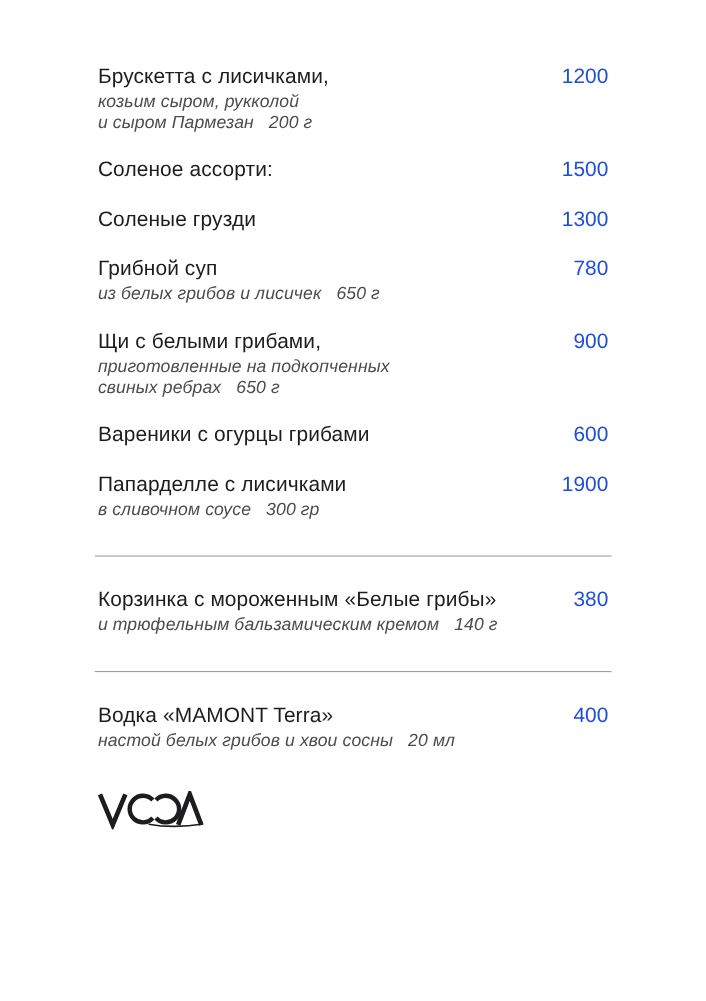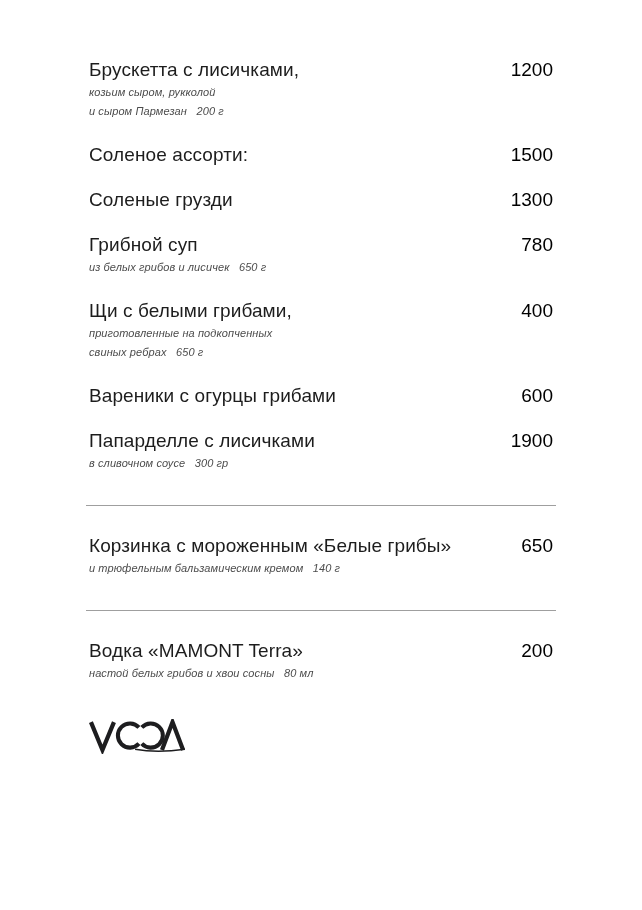--- a/index.html
+++ b/index.html
@@ -33,27 +33,27 @@
     letter-spacing: 0.1px;
     color: #1d1d1d;
     margin: 0;
     font-weight: 400;
     flex: 1 1 auto;
     padding-right: 12px;
   }
   .item-price {
     font-size: 19px;
     line-height: 23px;
-    color: #000000;
+    color: #1d4ed8;
     white-space: nowrap;
     flex: 0 0 auto;
   }
   .item-desc {
     margin-top: 2px;
-    font-size: 11px;
+    font-size: 16px;
     line-height: 19px;
     font-style: italic;
     color: #4c4c4c;
     white-space: pre-wrap;
     letter-spacing: 0.1px;
   }
   .divider {
     border: none;
     border-top: 1px solid #9f9f9f;
     margin: 32px -3px 28px -3px;
@@ -98,21 +98,21 @@
     <div class="item-row">
       <span class="item-name">Грибной суп</span>
       <span class="item-price">780</span>
     </div>
     <div class="item-desc">из белых грибов и лисичек   650 г</div>
   </div>
 
   <div class="menu-item">
     <div class="item-row">
       <span class="item-name">Щи с белыми грибами,</span>
-      <span class="item-price">400</span>
+      <span class="item-price">900</span>
     </div>
     <div class="item-desc">приготовленные на подкопченных
 свиных ребрах   650 г</div>
   </div>
 
   <div class="menu-item">
     <div class="item-row">
       <span class="item-name">Вареники с огурцы грибами</span>
       <span class="item-price">600</span>
     </div>
@@ -124,33 +124,33 @@
       <span class="item-price">1900</span>
     </div>
     <div class="item-desc">в сливочном соусе   300 гр</div>
   </div>
 
   <hr class="divider">
 
   <div class="menu-item">
     <div class="item-row">
       <span class="item-name">Корзинка с мороженным «Белые грибы»</span>
-      <span class="item-price">650</span>
+      <span class="item-price">380</span>
     </div>
     <div class="item-desc">и трюфельным бальзамическим кремом   140 г</div>
   </div>
 
   <hr class="divider">
 
   <div class="menu-item">
     <div class="item-row">
       <span class="item-name">Водка «MAMONT Terra»</span>
-      <span class="item-price">200</span>
+      <span class="item-price">400</span>
     </div>
-    <div class="item-desc">настой белых грибов и хвои сосны   80 мл</div>
+    <div class="item-desc">настой белых грибов и хвои сосны   20 мл</div>
   </div>
 
   <div class="logo-wrap" aria-label="VODA">
     <svg width="96" height="35" viewBox="0 0 100 36" xmlns="http://www.w3.org/2000/svg">
       <g fill="none" stroke="#1d1d1f" stroke-width="4.4" stroke-linecap="butt" stroke-linejoin="miter">
         <path d="M2,3 L14,32 L26,3"></path>
         <path d="M52,8.5 A12.6,12.6 0 1 0 52,25.5" stroke-width="4.2"></path>
         <path d="M55,8.5 A12.6,12.6 0 1 1 55,25.5" stroke-width="4.2"></path>
         <path d="M76,32 L87,3 L98,32"></path>
       </g>

